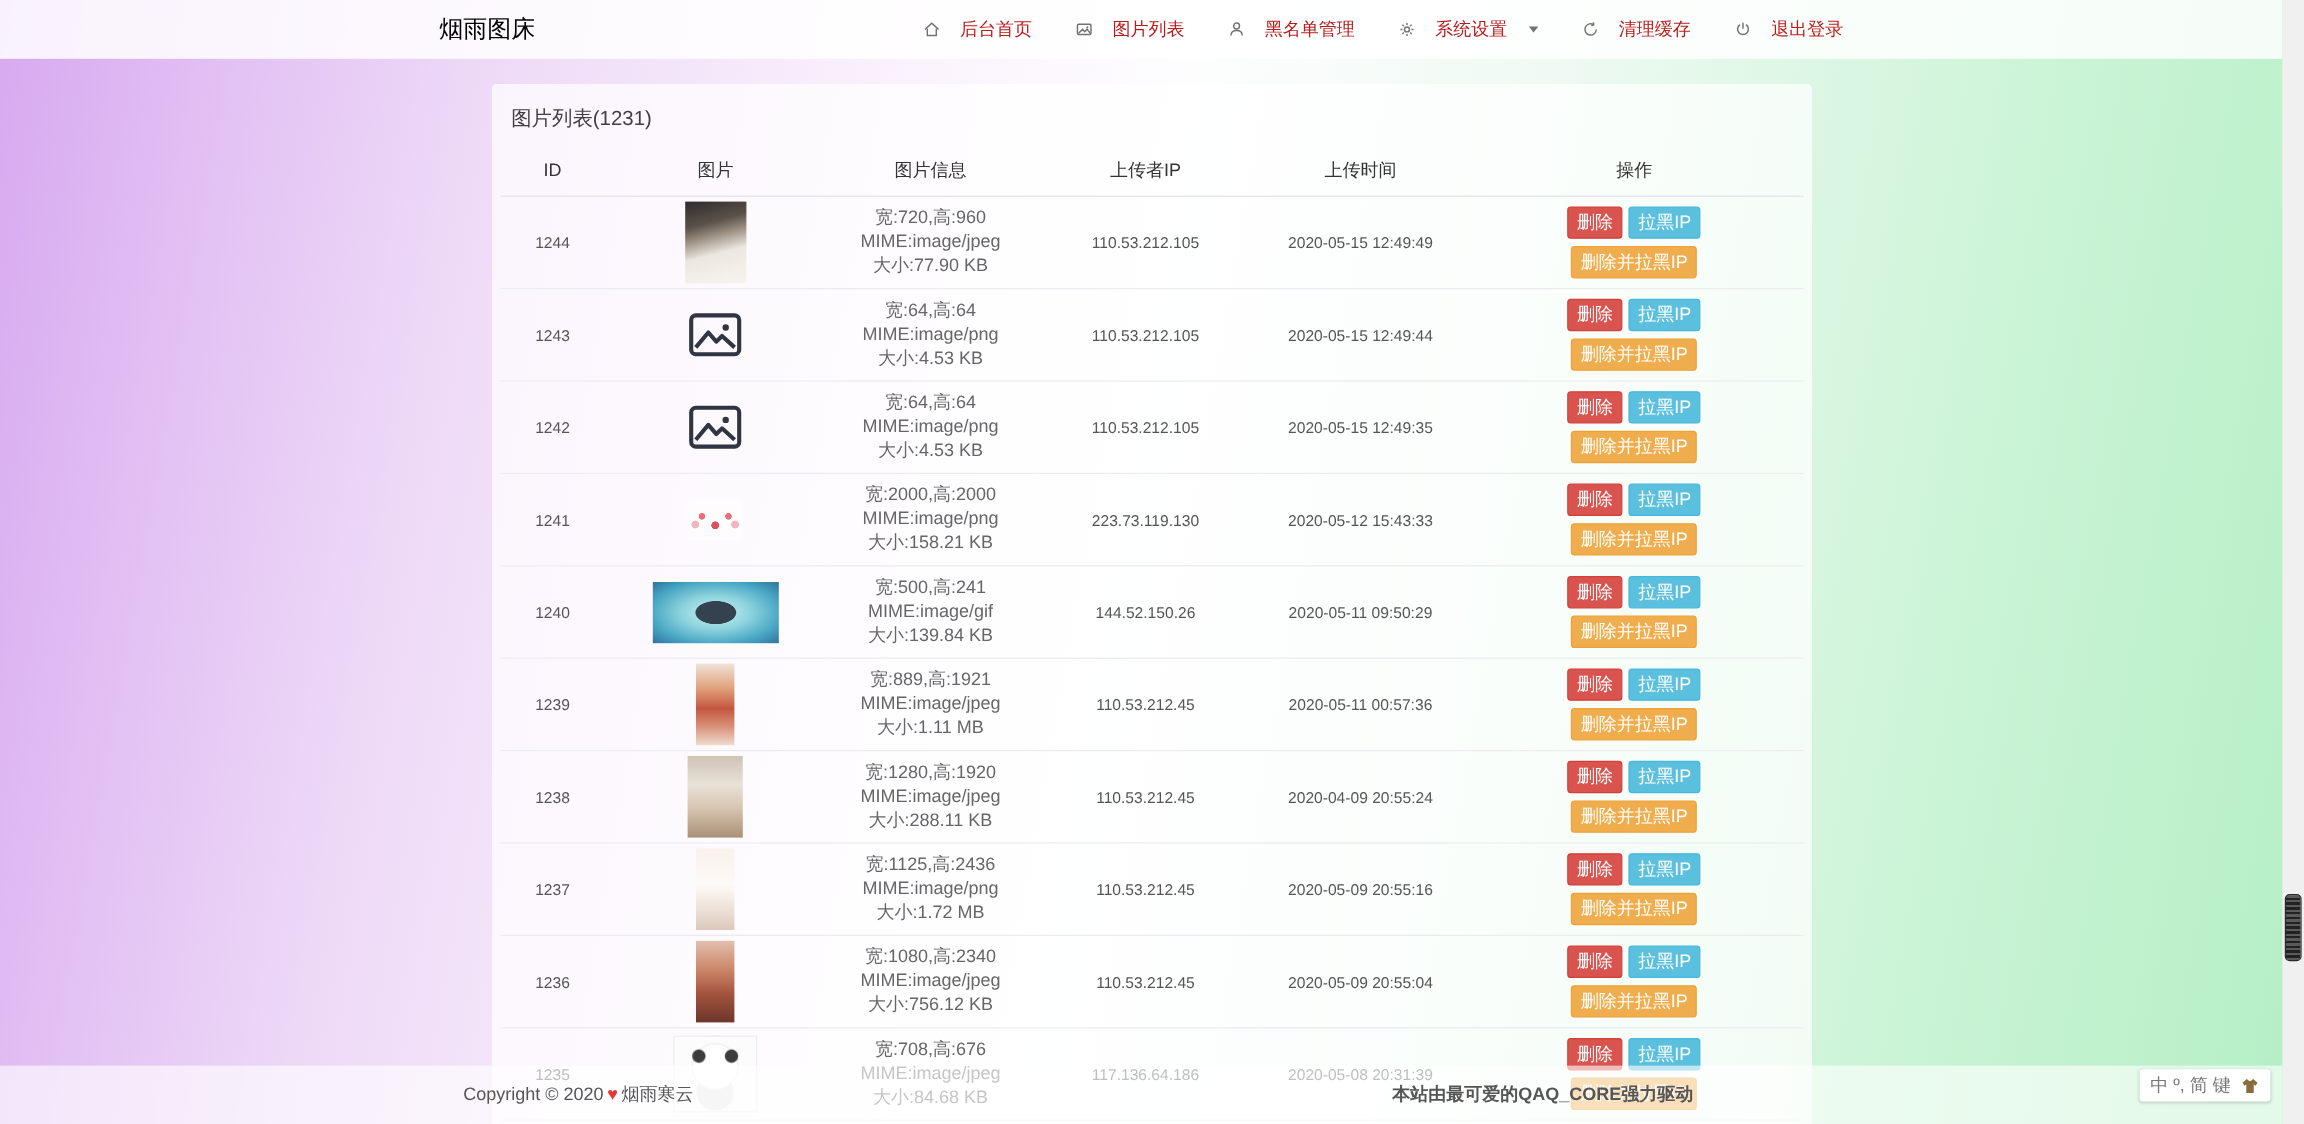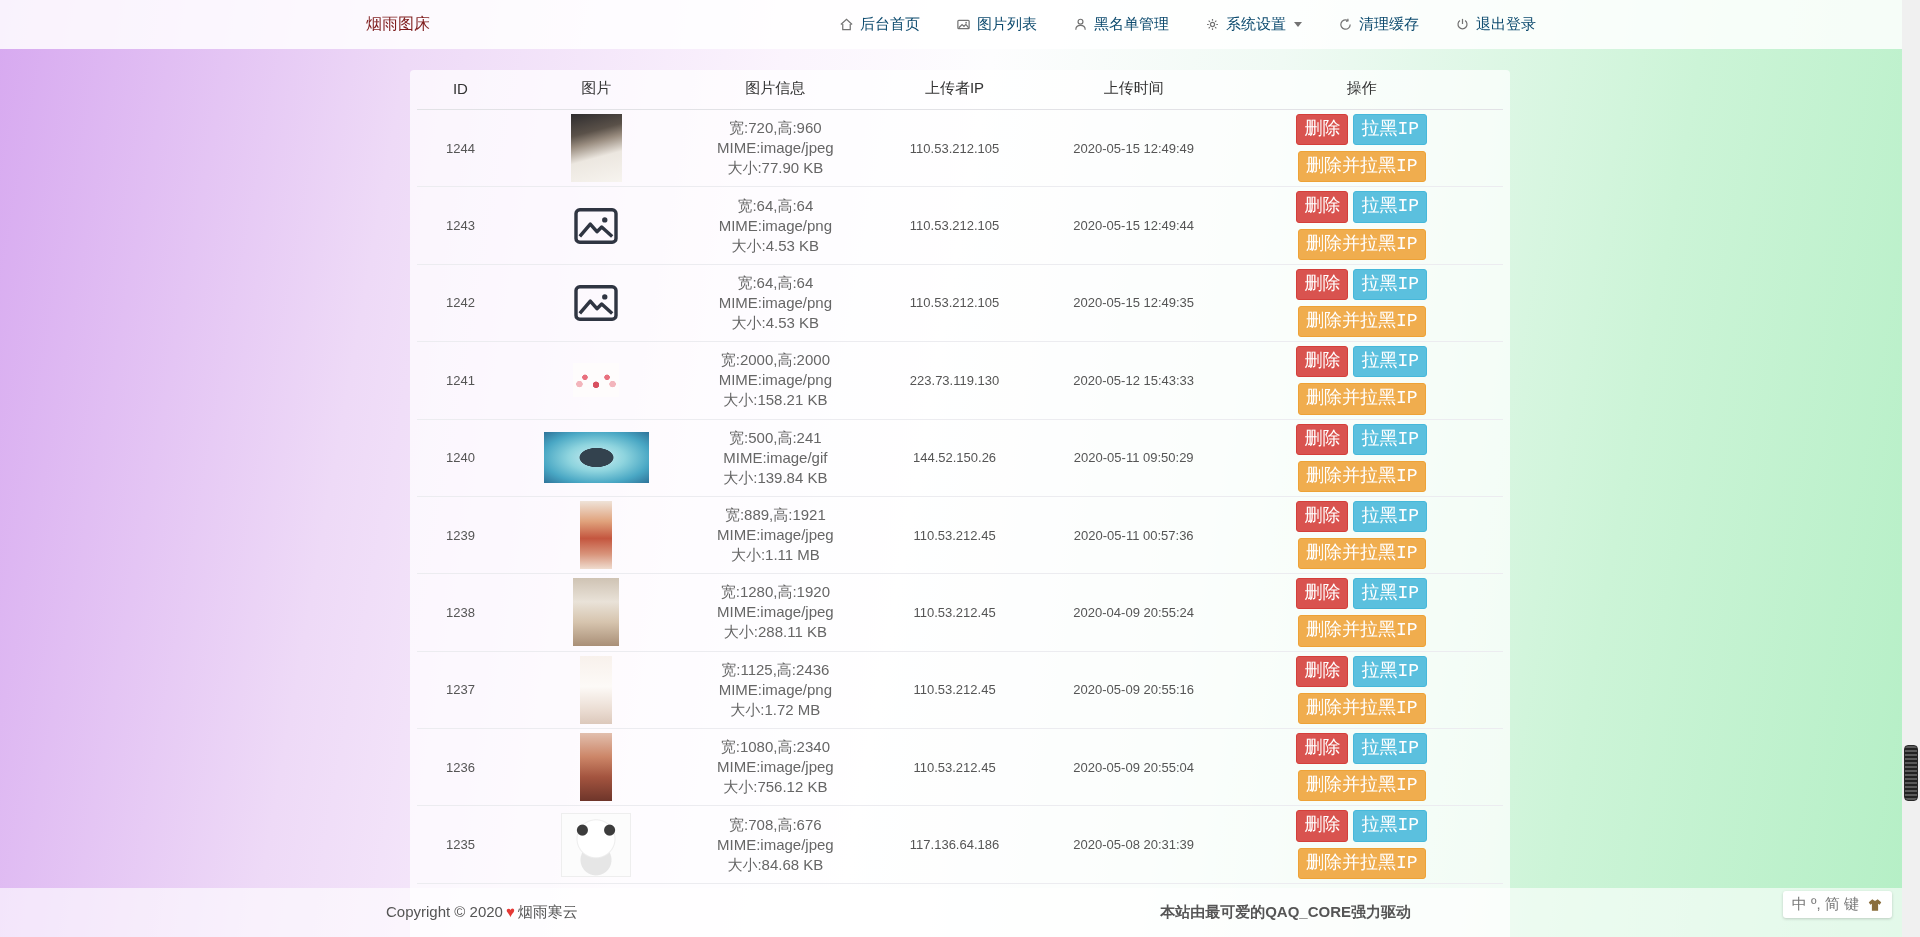--- a/index.html
+++ b/index.html
@@ -5,23 +5,23 @@
   * { box-sizing: border-box; }
   html,body { margin:0; padding:0; }
   body {
     width:1920px; height:937px; overflow:hidden; position:relative;
     font-family:"Liberation Sans","DejaVu Sans",sans-serif;
     background:linear-gradient(100deg,#d7a9f0 0%,#eedaf7 20%,#fbf4fd 38%,#fdfdfe 48%,#f0faf4 62%,#ccf4d7 82%,#b4efc5 100%);
   }
   
   .navbar { position:absolute; top:0; left:0; right:18px; height:49px; background:rgba(255,255,255,0.85); z-index:5; }
   .nav-inner { width:1170px; margin:0 auto; height:100%; display:flex; align-items:center; justify-content:space-between; }
-  .brand { font-size:16px; color:#7f1d1d; text-decoration:none; }
+  .brand { font-size:20px; color:#000000; text-decoration:none; }
   .nav-menu { list-style:none; display:flex; gap:36px; margin:0; padding:0; }
-  .nav-link { display:flex; align-items:center; gap:6px; color:#0c4a6e; font-size:15px; text-decoration:none; cursor:pointer; }
+  .nav-link { display:flex; align-items:center; gap:16px; color:#b91c1c; font-size:15px; text-decoration:none; cursor:pointer; }
   .nav-link svg { display:block; }
   .caret { width:0; height:0; border-left:4px solid transparent; border-right:4px solid transparent; border-top:5px solid #737373; margin-left:2px; }
   
   .panel { position:absolute; top:70px; left:410px; width:1100px; height:900px; background:rgba(255,255,255,0.72); border-radius:4px; z-index:2; }
   .panel-title { padding:17px 16px 14px; font-size:17px; color:#404040; }
   table.image-table { width:1086px; margin:0 auto; border-collapse:collapse; table-layout:fixed; }
   thead th { font-size:15px; color:#333; font-weight:normal; padding:9px 4px 11px; border-bottom:1px solid #e2e2e6; text-align:center; }
   tbody tr { height:77px; }
   tbody td { text-align:center; vertical-align:middle; border-bottom:1px solid #ececf0; padding:4px; }
   .cell-text { font-size:13px; color:#555; }
@@ -44,21 +44,21 @@
   .thumb--photo-1238 { background:linear-gradient(180deg,#cfc3b4 0%,#e9e2d8 35%,#d6c4ae 65%,#a98f77 100%); }
   .thumb--photo-1237 { background:linear-gradient(180deg,#f8f1ec 0%,#fdfaf7 45%,#eadcd2 80%,#dcc8bb 100%); }
   .thumb--photo-1236 { background:linear-gradient(180deg,#e2bfae 0%,#cc8668 35%,#a3543f 65%,#6e352a 100%); }
   .thumb--panda-meme { border:1px solid #eee; background:
       radial-gradient(circle at 30% 26%, #3c3c3c 0 5px, transparent 6px),
       radial-gradient(circle at 70% 26%, #3c3c3c 0 5px, transparent 6px),
       radial-gradient(circle at 50% 40%, #ffffff 0 18px, #ededed 19px, transparent 20px),
       radial-gradient(circle at 50% 74%, #e6e6e6 0 15px, transparent 16px),
       #fcfcfc; }
   
-  .btn { border:1px solid transparent; border-radius:3px; color:#fff; font-size:18px; line-height:1.4; padding:2px 7px; cursor:pointer; font-family:Liberation Mono, monospace; white-space:nowrap; }
+  .btn { border:1px solid transparent; border-radius:3px; color:#fff; font-size:15px; line-height:1.4; padding:2px 7px; cursor:pointer; font-family:Liberation Sans, sans-serif; white-space:nowrap; }
   .btn-danger { background:#d9534f; border-color:#d43f3a; }
   .btn-info { background:#5bc0de; border-color:#46b8da; }
   .btn-warning { background:#f0ad4e; border-color:#eea236; }
   .action-line1 { display:flex; gap:5px; justify-content:center; margin-bottom:6px; }
   .action-line2 { display:flex; justify-content:center; }
   
   .footer { position:absolute; bottom:0; left:0; right:18px; height:49px; background:rgba(255,255,255,0.62); display:flex; align-items:center; z-index:6; }
   .footer-inner { width:1130px; margin:0 auto; display:flex; justify-content:space-between; align-items:center; font-size:15px; color:#555; }
   .powered { margin-right:105px;font-weight:bold; }
   .heart { color:#e53935; padding:0 3px; }
@@ -132,20 +132,21 @@
               <path d="M5.3 3.8 A4.8 4.8 0 1 0 10.7 3.8"></path>
             </svg>
         <span>退出登录</span>
           </a>
         </li>
     </ul>
   </div>
 </nav>
 
 <main class="panel">
+  <div class="panel-title">图片列表(1231)</div>
   <table class="image-table">
     <colgroup>
       <col style="width:8%">
         <col style="width:17%">
         <col style="width:16%">
       <col style="width:17%">
         <col style="width:16%">
         <col style="width:26%">
     </colgroup>
     <thead>

